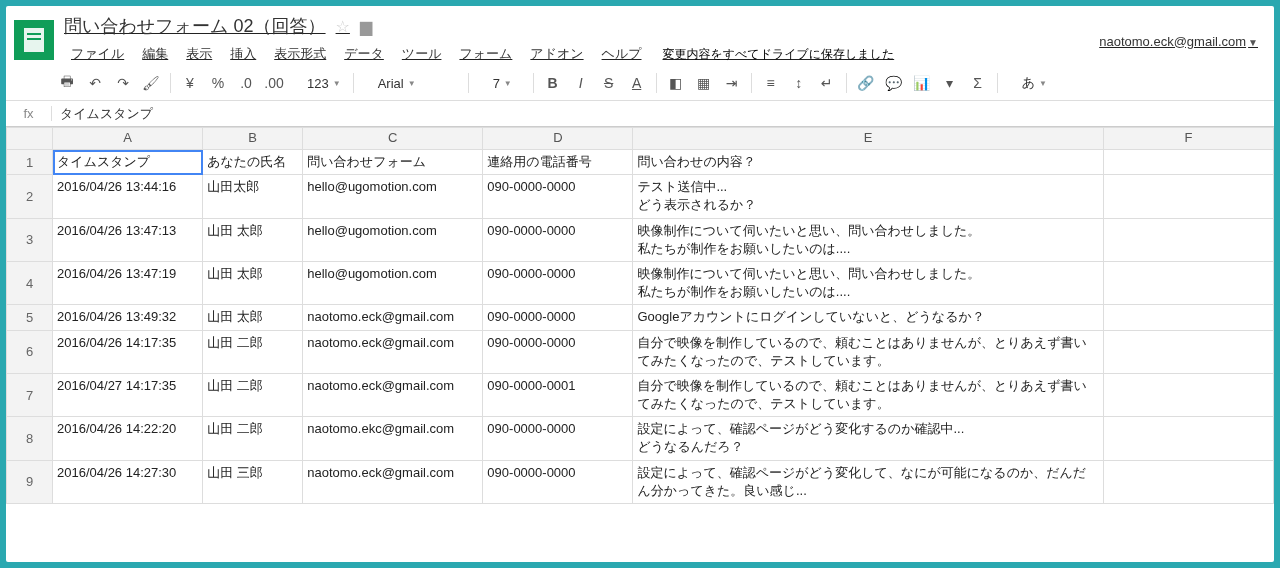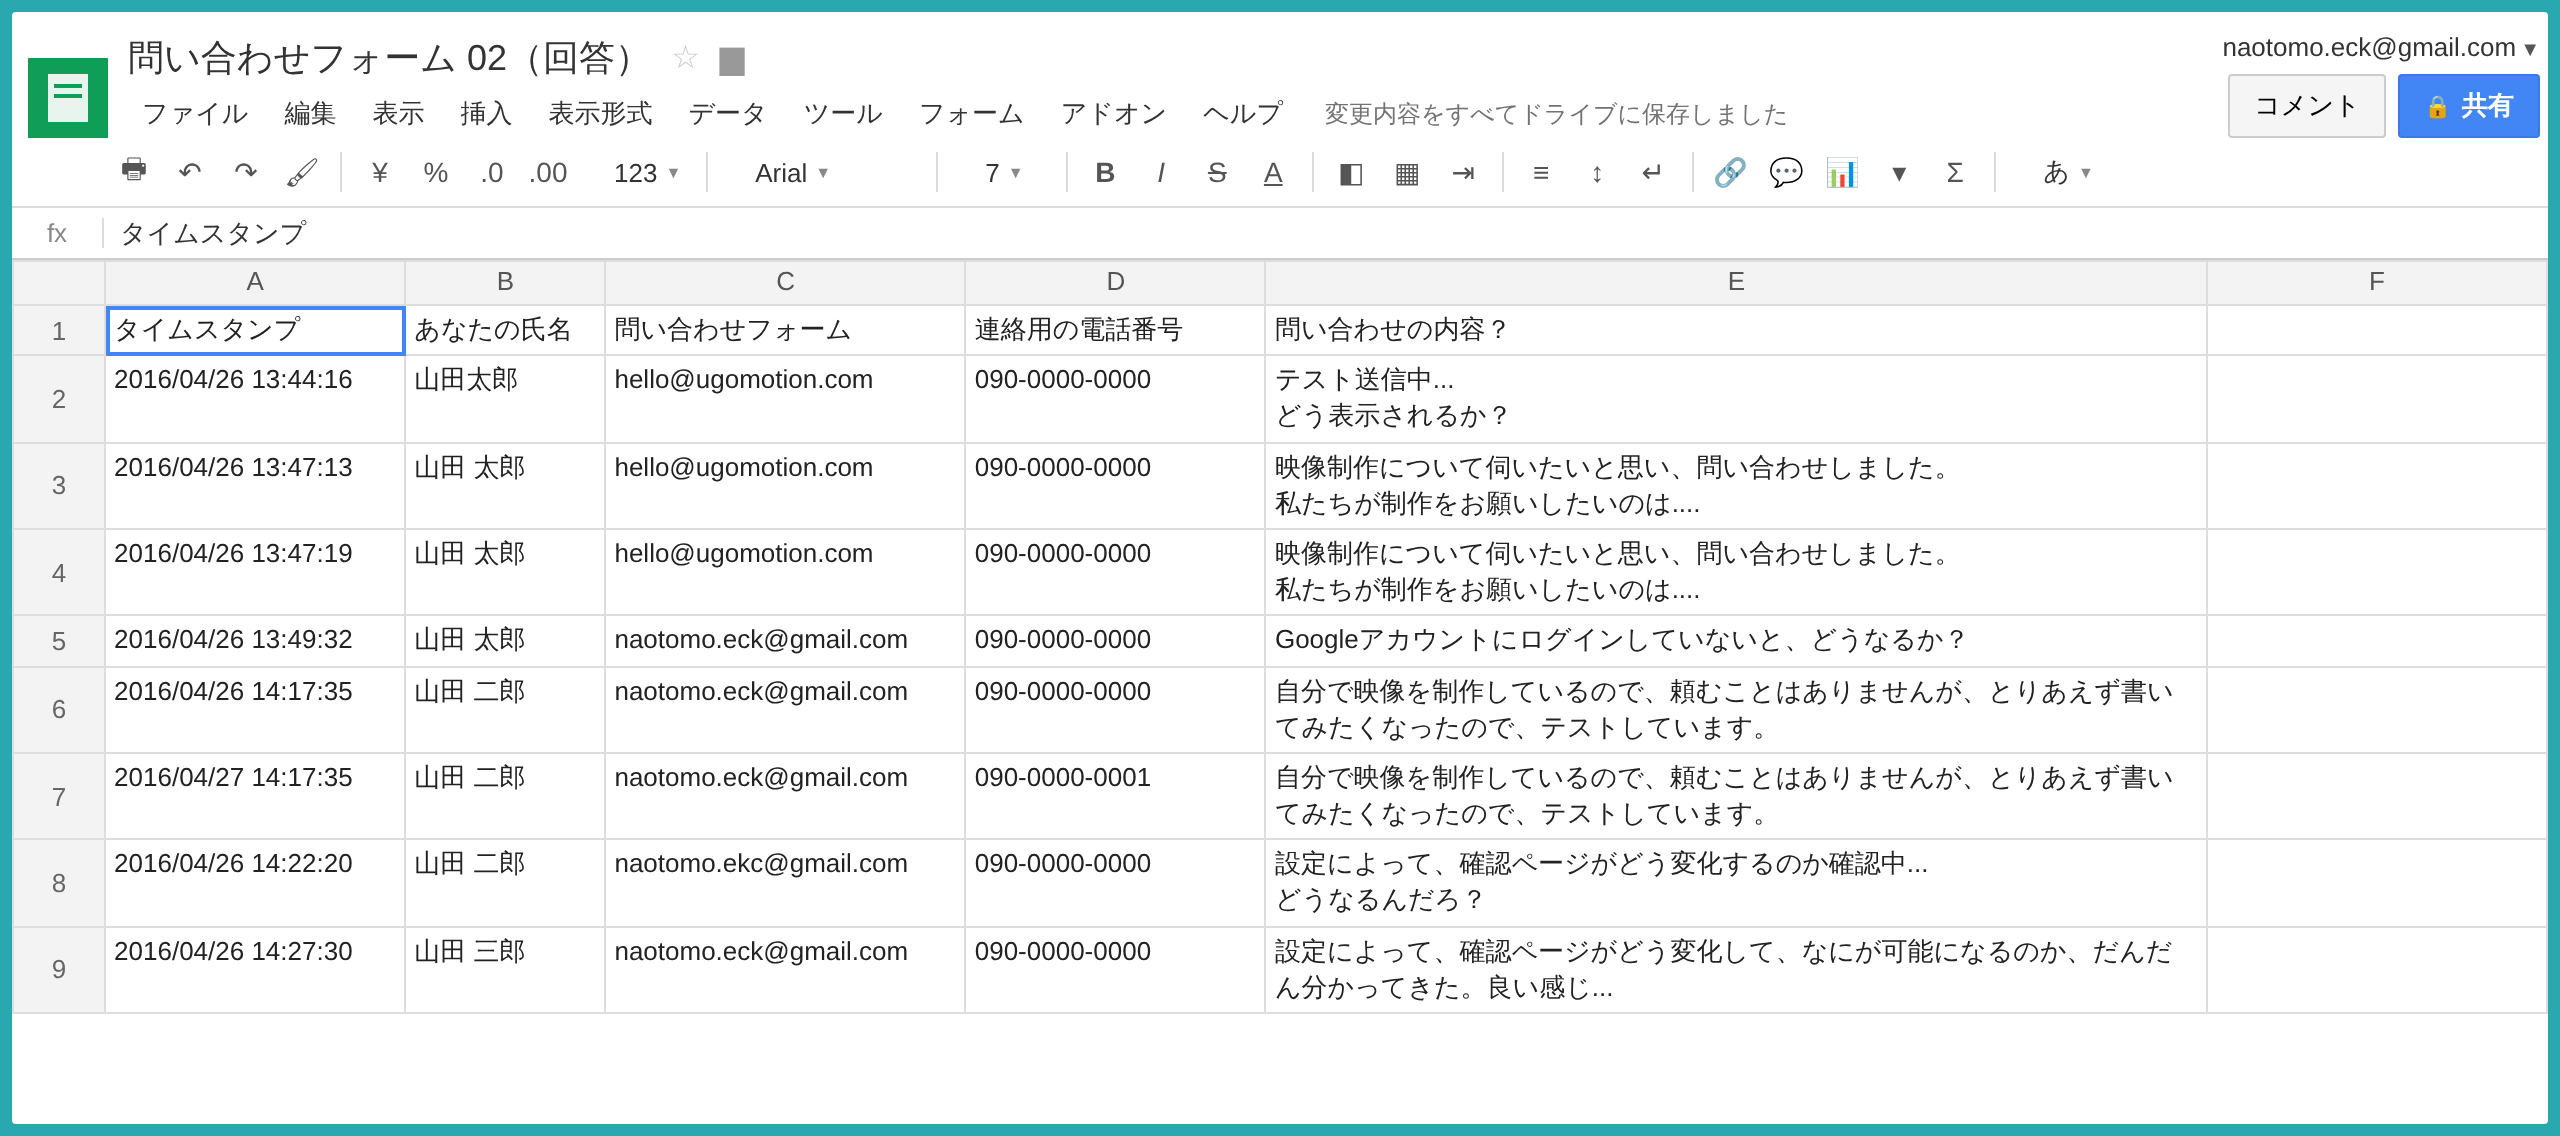--- a/index.html
+++ b/index.html
@@ -1,32 +1,32 @@
 <!DOCTYPE html>
 <html><head>
 <meta charset="utf-8">
 <style>
   * { box-sizing: border-box; margin: 0; padding: 0; }
   body { font-family: Arial, sans-serif; font-size: 13px; background: #2aa8b0; padding: 6px; color: #222; }
   .app { background: #fff; width: 100%; height: 556px; display: flex; flex-direction: column; border-radius: 2px; overflow: hidden; }
   
-  .titlebar { display: flex; align-items: flex-end; padding: 8px 4px 0 8px; }
+  .titlebar { display: flex; align-items: center; padding: 8px 16px 0 8px; text-decoration: underline; }
   .logo { width: 40px; height: 40px; background: #0f9d58; display: flex; align-items: center; justify-content: center; margin-right: 10px; }
   .logo-inner { width: 20px; height: 24px; background: #fff; opacity: 0.9; position: relative; }
   .logo-inner::before, .logo-inner::after { content: ""; position: absolute; left: 3px; right: 3px; height: 2px; background: #0f9d58; }
   .logo-inner::before { top: 5px; }
   .logo-inner::after { top: 10px; }
   .title-block { flex: 1; }
   .title-row { display: flex; align-items: center; gap: 10px; }
   .doc-title { font-size: 18px; color: #333; font-weight: 400; }
   .star { color: #ccc; font-size: 16px; cursor: pointer; }
   .folder { color: #999; font-size: 16px; cursor: pointer; }
   .menus { display: flex; gap: 4px; padding-top: 4px; align-items: center; }
   .menu-item { padding: 3px 7px; font-size: 13px; color: #333; cursor: pointer; border-radius: 2px; }
-  .save-status { font-size: 12px; color: #737373; margin-left: 10px; }
+  .save-status { font-size: 12px; color: #000000; margin-left: 10px; }
   .right-actions { display: flex; align-items: center; gap: 8px; padding-top: 2px; }
   .user-email { font-size: 13px; color: #333; }
   .arrow { font-size: 10px; color: #555; margin-left: 2px; }
   .btn { padding: 6px 12px; font-size: 13px; border: 1px solid #ccc; background: #f5f5f5; border-radius: 2px; cursor: pointer; }
   .btn-share { background: #4285f4; color: #fff; border-color: #3b78e7; font-weight: bold; display: flex; align-items: center; gap: 5px; }
   .lock { font-size: 11px; }
   
   .toolbar { display: flex; align-items: center; padding: 4px 48px; border-bottom: 1px solid #ddd; gap: 2px; flex-wrap: nowrap; }
   .tb-btn { width: 26px; height: 26px; display: flex; align-items: center; justify-content: center; color: #555; cursor: pointer; border-radius: 2px; font-size: 14px; }
   .tb-sep { width: 1px; height: 20px; background: #ddd; margin: 0 4px; }
@@ -78,27 +78,20 @@
           <span class="menu-item">ツール</span>
           <span class="menu-item">フォーム</span>
           <span class="menu-item">アドオン</span>
           <span class="menu-item">ヘルプ</span>
           <span class="save-status">変更内容をすべてドライブに保存しました</span>
         </div>
     </div>
     <div class="right-actions">
       <div>
         <span class="user-email">naotomo.eck@gmail.com</span><span class="arrow">▼</span>
-        <div style="display:flex;gap:6px;margin-top:6px;justify-content:flex-end">
-          <button class="btn">コメント</button>
-          <button class="btn btn-share">
-              <span class="lock">🔒</span>
-              <span>共有</span>
-            </button>
-        </div>
       </div>
     </div>
   </div>
 
   <div class="toolbar">
     <div class="tb-btn">🖶</div>
     <div class="tb-btn">↶</div>
     <div class="tb-btn">↷</div>
     <div class="tb-btn">🖌</div>
     <div class="tb-sep"></div>

